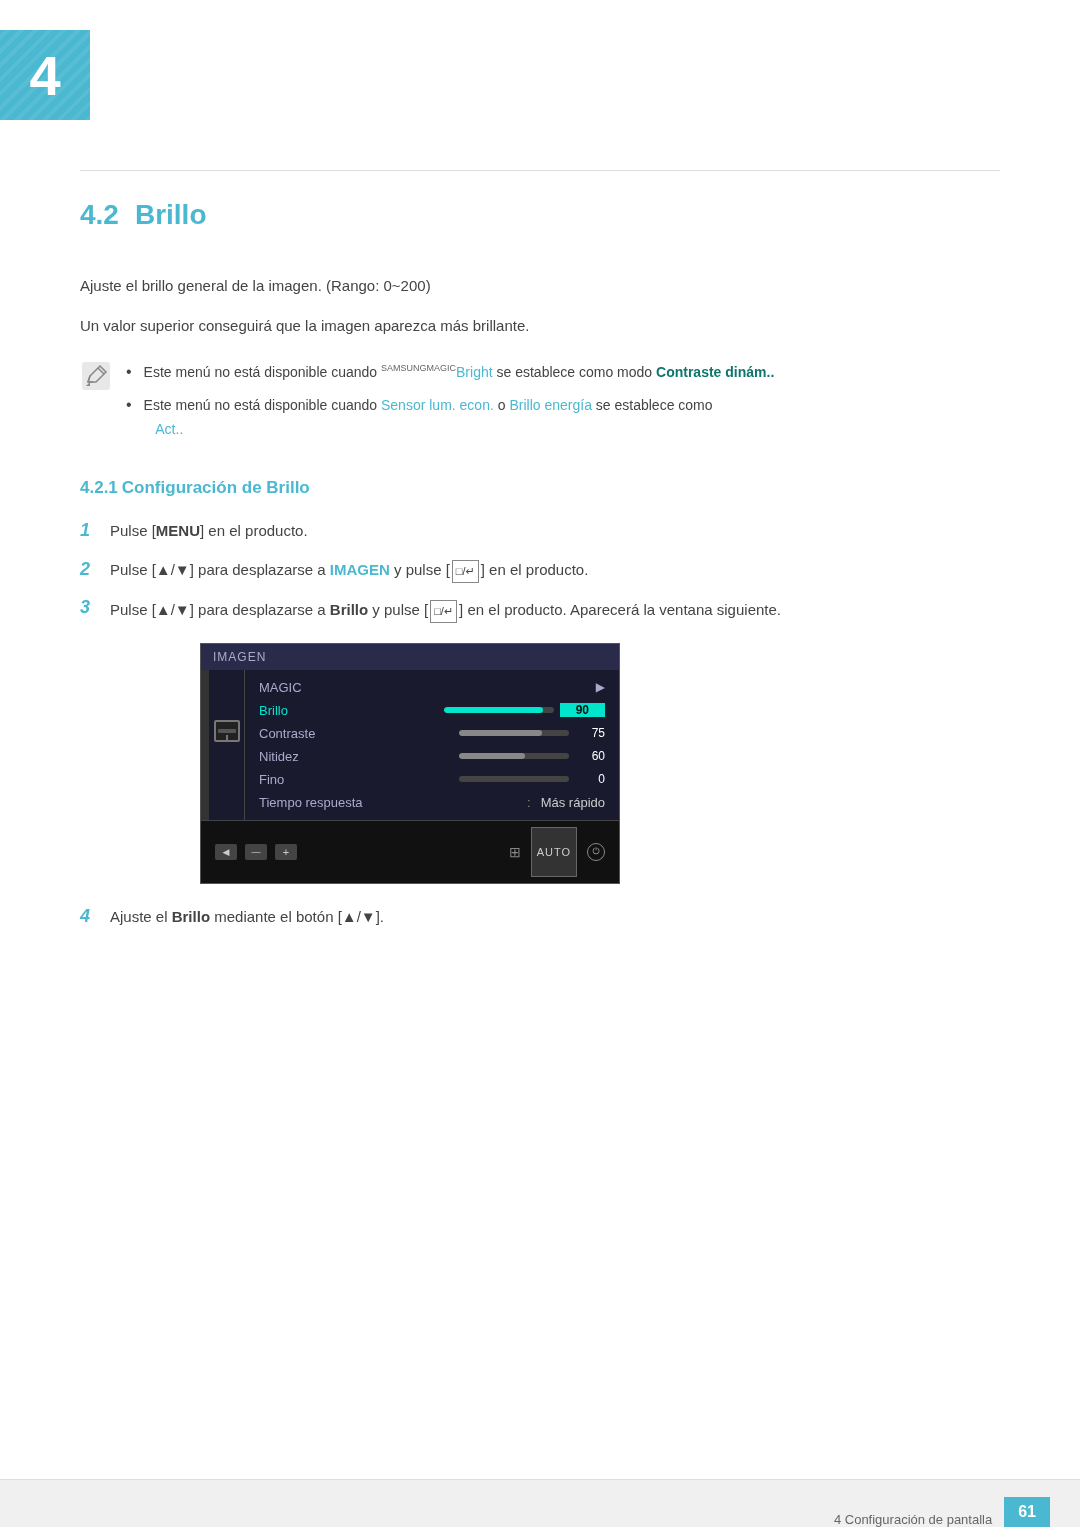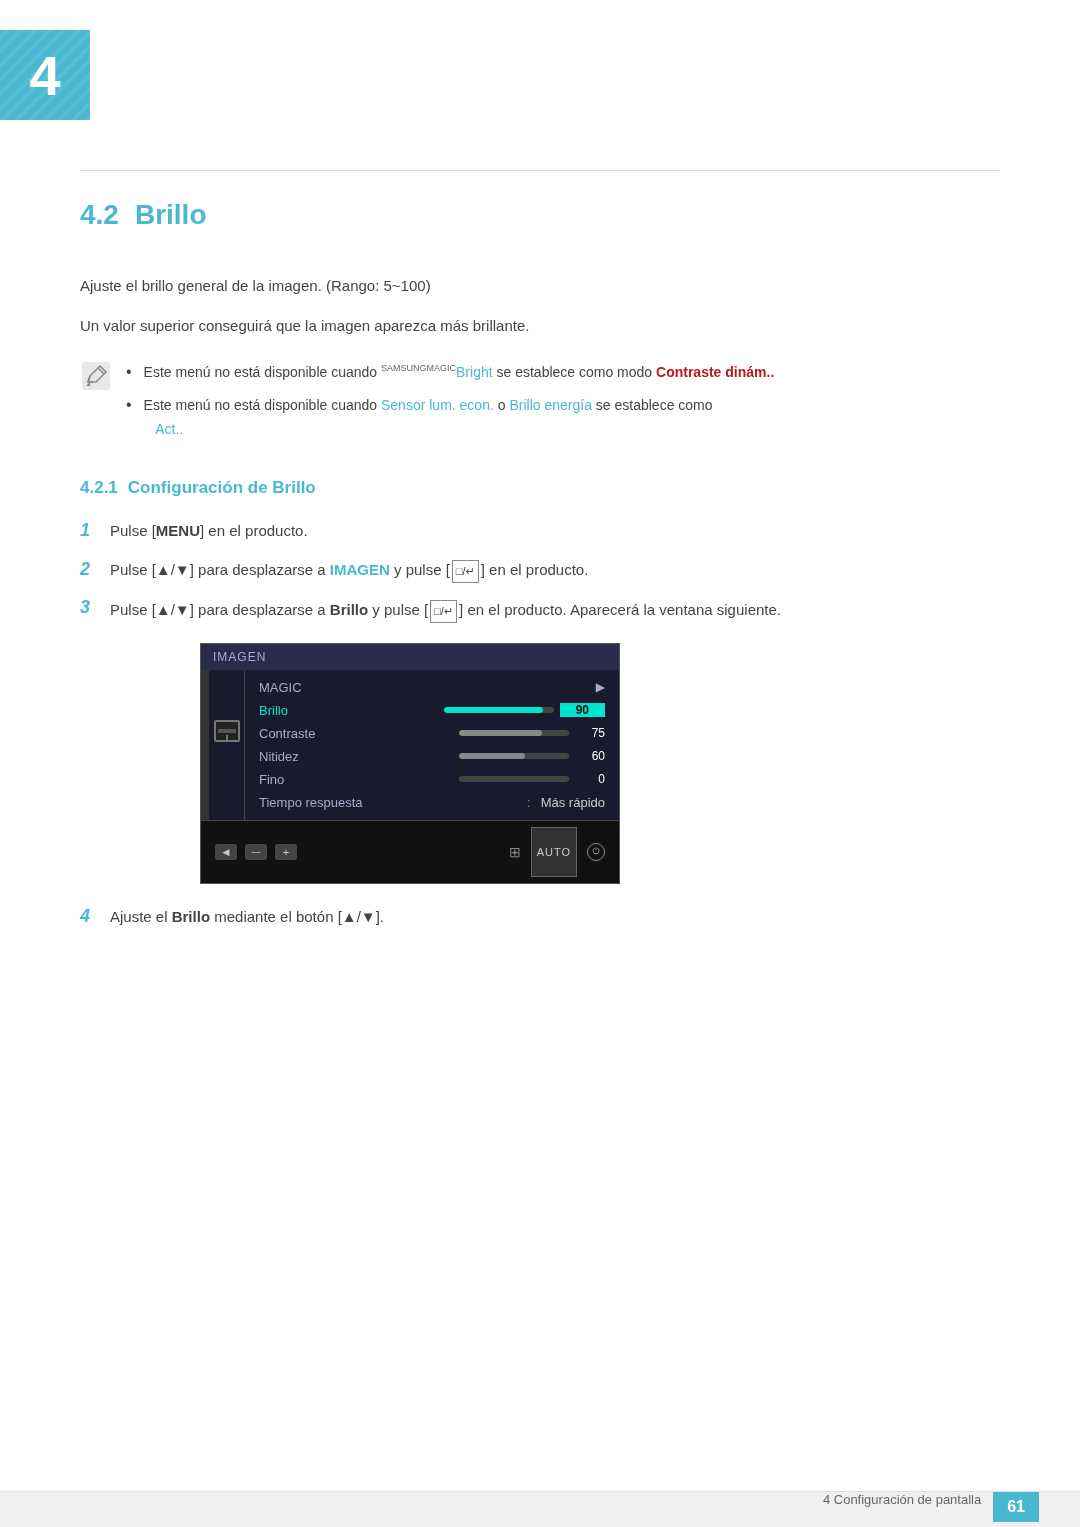--- a/index.html
+++ b/index.html
@@ -136,36 +136,36 @@
       margin-right: 4px;
     }
 
     .bold-blue {
       font-weight: normal;
       color: #4ab8d0;
     }
 
     .bold-orange {
       font-weight: bold;
-      color: #b91c1c;
+      color: #0f766e;
       text-align: center;
     }
 
     
     .subsection-heading {
       display: flex;
       align-items: baseline;
       margin: 28px 0 20px 0;
     }
 
     .subsection-number {
       font-size: 17px;
       font-weight: bold;
       color: #4ab8d0;
-      margin-right: 10px;
+      margin-right: 4px;
     }
 
     .subsection-title {
       font-size: 17px;
       font-weight: bold;
       color: #4ab8d0;
     }
 
     
     .steps {
@@ -402,26 +402,26 @@
       margin-bottom: 14px;
       gap: 10px;
     }
 
     
     .page-footer {
       position: absolute;
       bottom: 0;
       left: 0;
       right: 0;
-      height: 36px;
+      height: 48px;
       background: #f0f0f0;
       display: flex;
-      align-items: flex-start;
+      align-items: flex-end;
       justify-content: flex-end;
-      padding: 0 41px;
+      padding: 0 30px;
       border-top: 1px solid #ddd;
     }
 
     .footer-text {
       font-size: 13px;
       color: #666;
     }
 
     .footer-page-badge {
       background: #4ab8d0;
@@ -450,21 +450,21 @@
 
 <div class="content">
 
   <div class="divider-line"></div>
 
   <div class="section-heading">
     <span class="section-number">4.2</span>
     <span class="section-title">Brillo</span>
   </div>
 
-  <p class="body-text">Ajuste el brillo general de la imagen. (Rango: 5~100)</p>
+  <p class="body-text">Ajuste el brillo general de la imagen. (Rango: 0~200)</p>
   <p class="body-text">Un valor superior conseguirá que la imagen aparezca más brillante.</p>
 
   <div class="note-box">
 
     <div class="note-icon">
       <svg viewBox="0 0 32 32" xmlns="http://www.w3.org/2000/svg">
         <rect x="2" y="2" width="28" height="28" rx="3" fill="#e8e8e8"></rect>
         <path d="M8 22 L10 16 L20 6 L26 12 L16 22 Z" fill="none" stroke="#888" stroke-width="1.5"></path>
         <line x1="18" y1="8" x2="24" y2="14" stroke="#888" stroke-width="1.5"></line>
         <line x1="8" y1="22" x2="10" y2="16" stroke="#888" stroke-width="1.5"></line>

